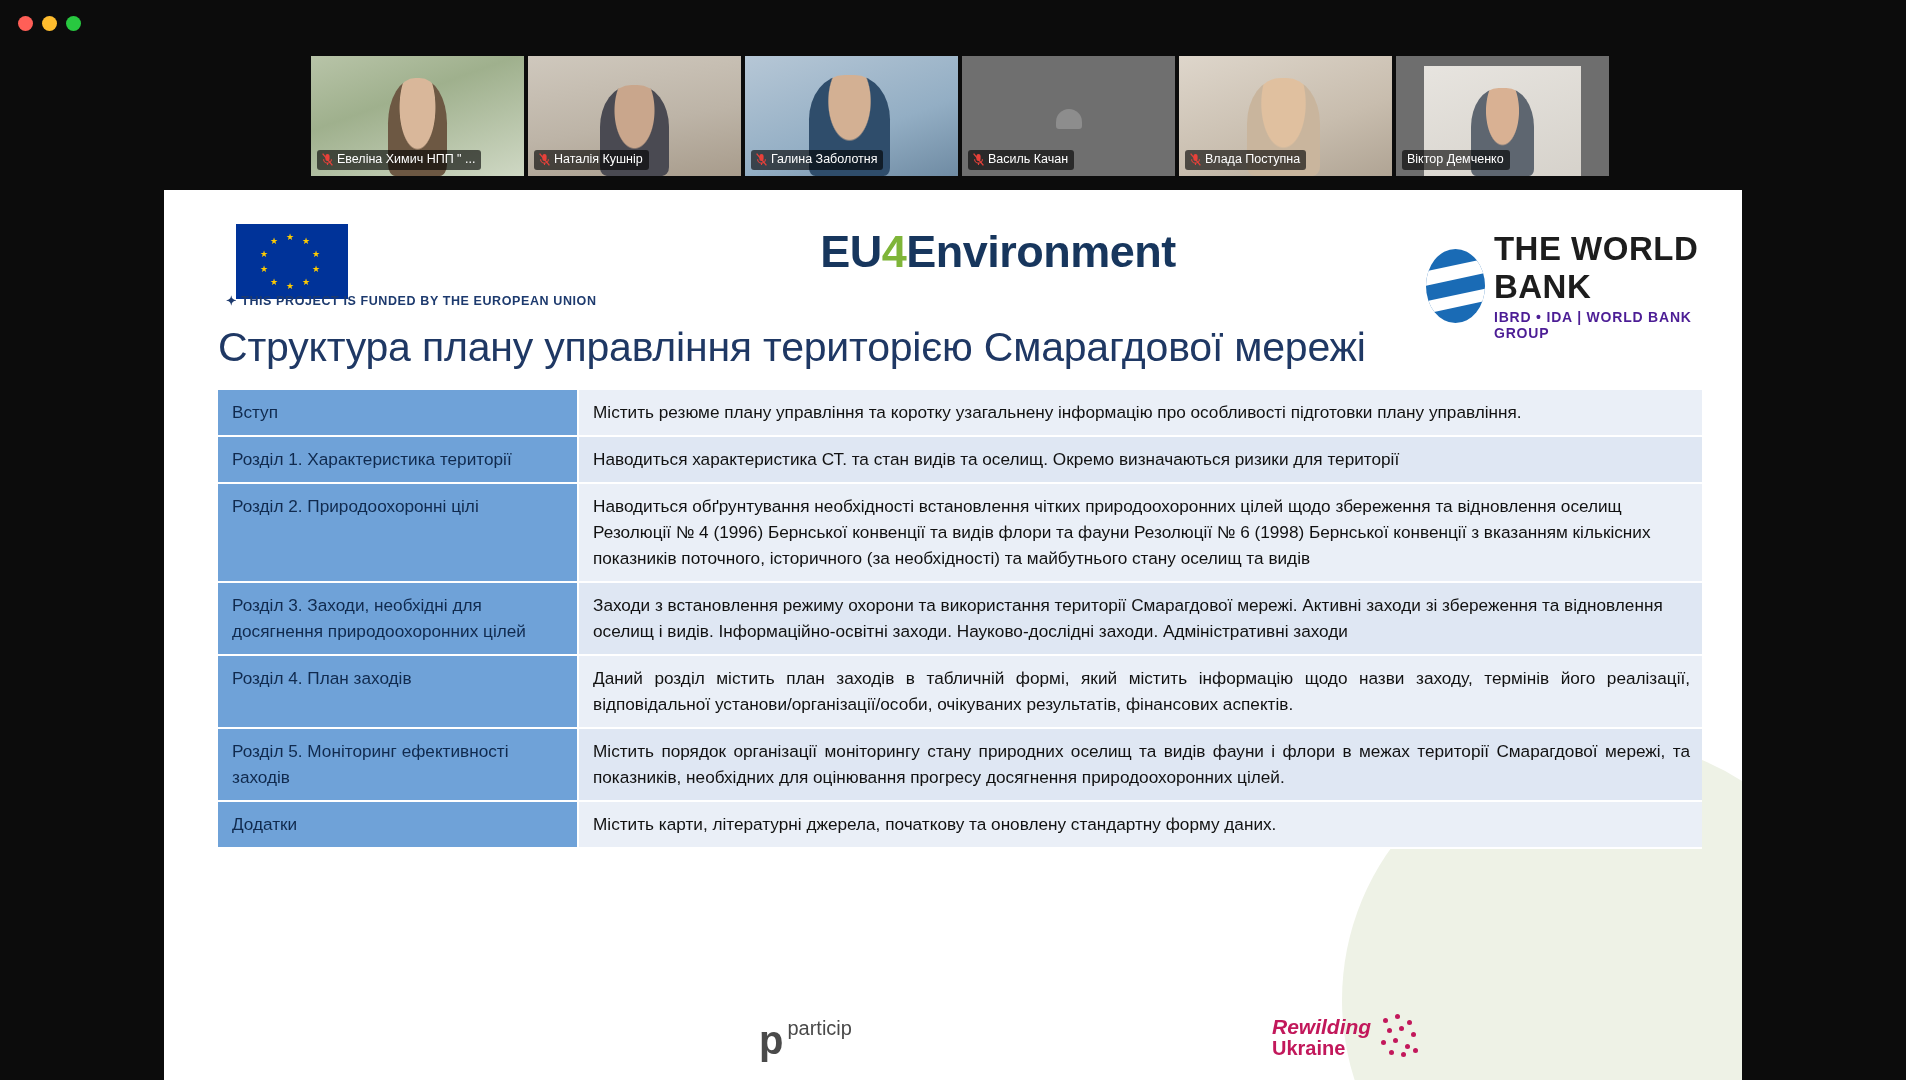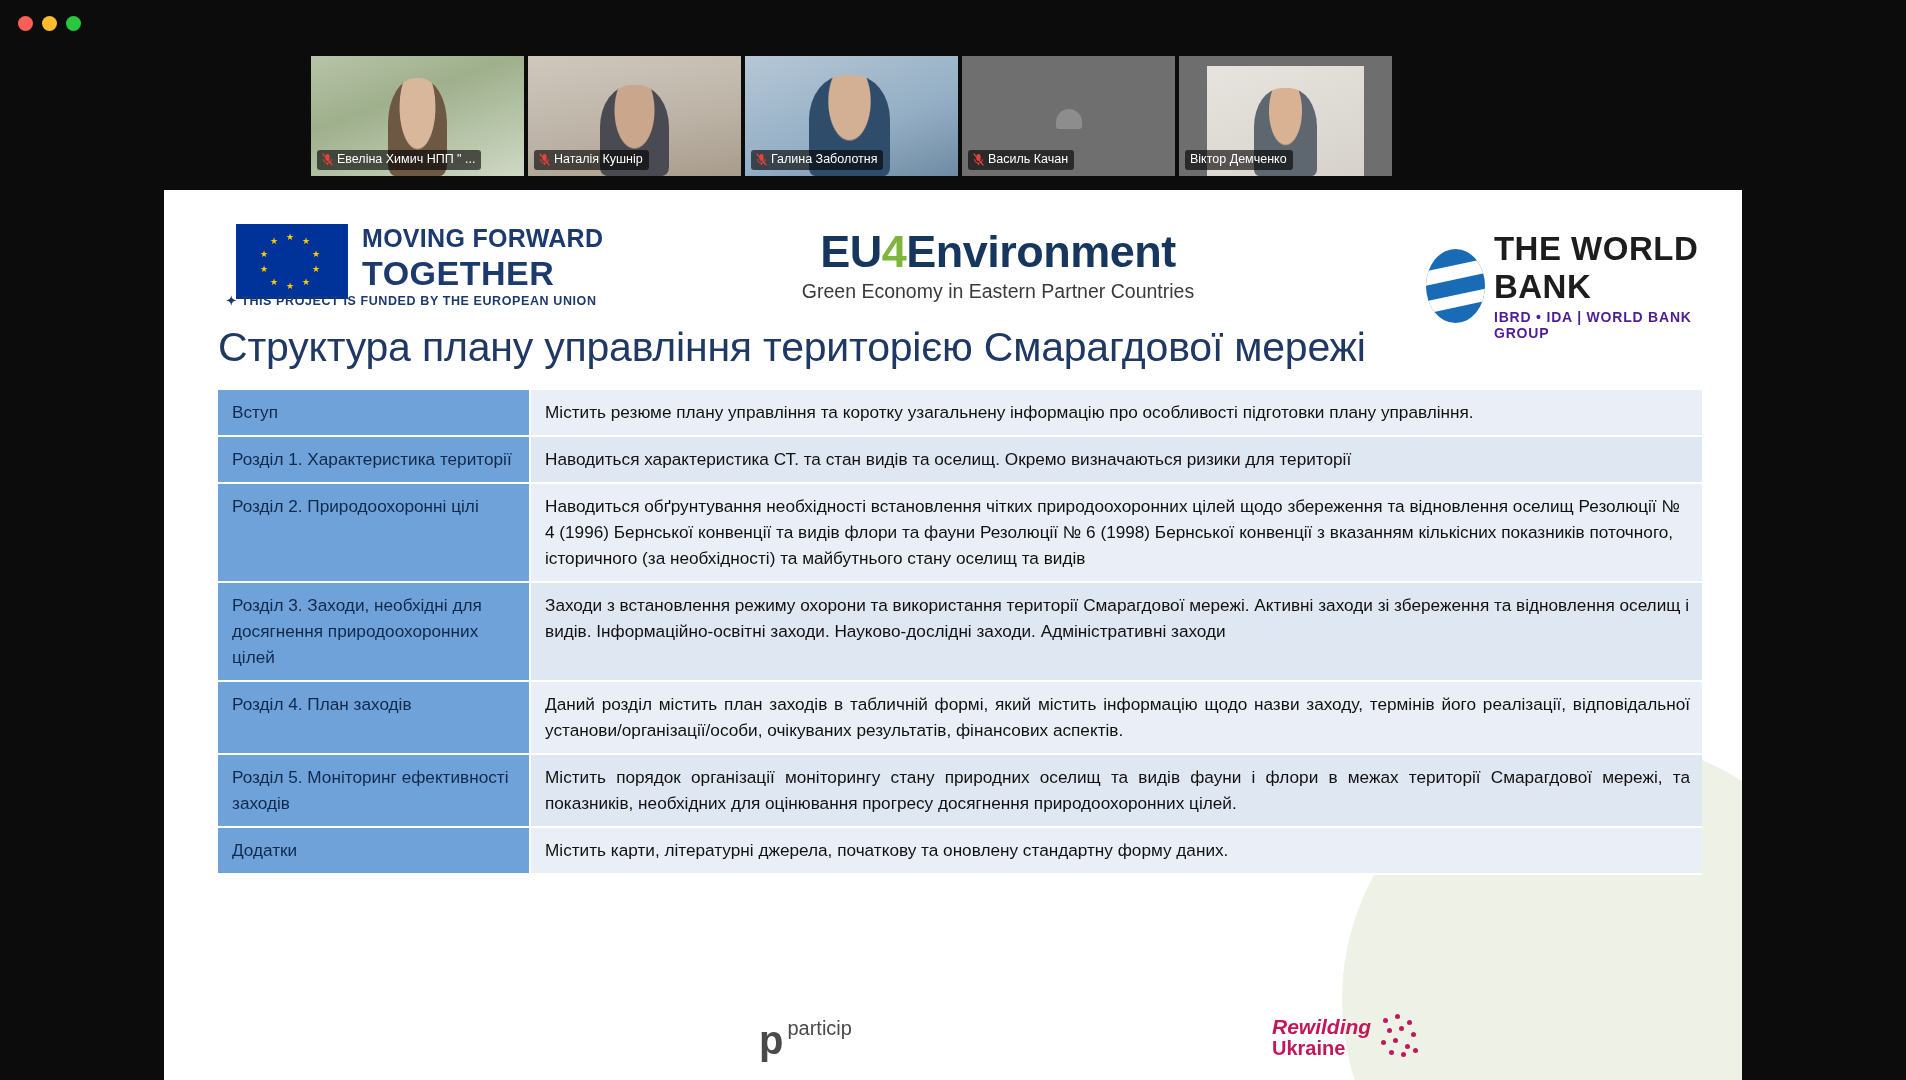--- a/index.html
+++ b/index.html
@@ -184,21 +184,21 @@
   }
   table.structure td {
     vertical-align: top;
     padding: 9px 12px 10px 14px;
     font-size: 17.2px;
     line-height: 26px;
     color: #111;
     border-bottom: 2px solid #fff;
   }
   table.structure td.c1 {
-    width: 312px;
+    width: 360px;
     background: #6fa2d8;
     color: #102a4e;
     border-right: 2px solid #fff;
   }
   table.structure td.c2 {
     background: #eaeff7;
     margin-left: 12px;
   }
   table.structure tr:nth-child(even) td.c2 { background: #dfe7f3; }
   table.structure tr.justify td.c2 { text-align: justify; }
@@ -292,20 +292,34 @@
               <rect x="3.4" y="1" width="4.2" height="7" rx="2.1" fill="#e8413a"></rect>
               <path d="M1.6 6.2a3.9 3.9 0 0 0 7.8 0" stroke="#e8413a" stroke-width="1.1" fill="none"></path>
               <line x1="5.5" y1="10" x2="5.5" y2="12" stroke="#e8413a" stroke-width="1.1"></line>
               <line x1="0.6" y1="0.6" x2="10.4" y2="12.4" stroke="#e8413a" stroke-width="1.3"></line>
             </svg>
         </span>
         <span>Василь Качан</span>
       </div>
     </div>
 
+    <div class="tile">
+      <div class="video v5"></div>
+      <div class="namebar">
+        <span class="mic-muted">
+          <svg width="11" height="13" viewBox="0 0 11 13">
+              <rect x="3.4" y="1" width="4.2" height="7" rx="2.1" fill="#e8413a"></rect>
+              <path d="M1.6 6.2a3.9 3.9 0 0 0 7.8 0" stroke="#e8413a" stroke-width="1.1" fill="none"></path>
+              <line x1="5.5" y1="10" x2="5.5" y2="12" stroke="#e8413a" stroke-width="1.1"></line>
+              <line x1="0.6" y1="0.6" x2="10.4" y2="12.4" stroke="#e8413a" stroke-width="1.3"></line>
+            </svg>
+        </span>
+        <span>Влада Поступна</span>
+      </div>
+    </div>
 
     <div class="tile active">
       <div class="video v6">
           <div class="inner"></div>
         </div>
       <div class="namebar">
         <span>Віктор Демченко</span>
       </div>
     </div>
 
@@ -323,34 +337,29 @@
             <span class="star" style="left:66px; top:13px;">★</span>
             <span class="star" style="left:76px; top:26px;">★</span>
             <span class="star" style="left:76px; top:41px;">★</span>
             <span class="star" style="left:66px; top:54px;">★</span>
             <span class="star" style="left:50px; top:58px;">★</span>
             <span class="star" style="left:34px; top:54px;">★</span>
             <span class="star" style="left:24px; top:41px;">★</span>
             <span class="star" style="left:24px; top:26px;">★</span>
             <span class="star" style="left:34px; top:13px;">★</span>
           </div>
-          <div class="eu-text">
-            <div class="l1">MOVING FORWARD</div>
-            <div class="l2">TOGETHER</div>
-          </div>
         </div>
         <div class="eu-funded">
           <span class="starlet">✦ </span><span>THIS PROJECT IS FUNDED BY THE EUROPEAN UNION</span>
         </div>
 
         <div class="logo-e4e">
           <div class="e4e-main">
             <span class="e4e-eu">EU</span><span class="e4e-4">4</span><span class="e4e-env">Environment</span>
           </div>
-          <div class="e4e-sub">Green Economy in Eastern Partner Countries</div>
         </div>
 
         <div class="logo-wb">
           <div class="wb-globe"></div>
           <div class="wb-text">
             <div class="wb1">THE WORLD BANK</div>
             <div class="wb2">IBRD • IDA | WORLD BANK GROUP</div>
           </div>
         </div>
 

